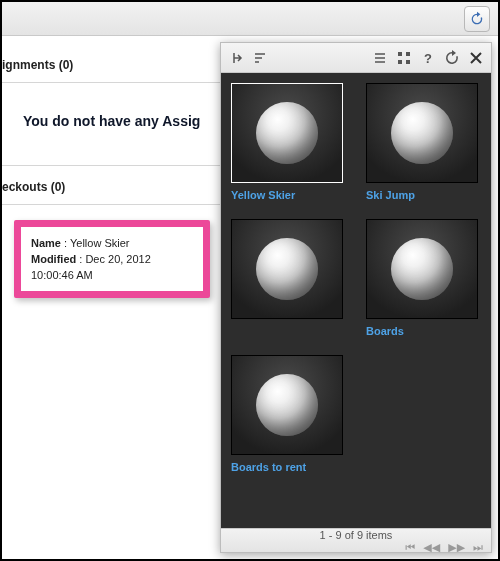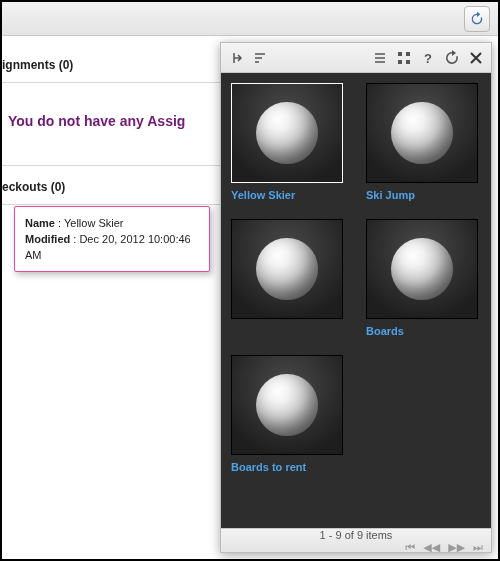--- a/index.html
+++ b/index.html
@@ -5,23 +5,23 @@
   * { box-sizing: border-box; margin: 0; padding: 0; }
   body { font-family: Arial, Helvetica, sans-serif; font-size: 12px; background: #fff; }
   .frame { width: 500px; height: 561px; border: 2px solid #000; position: relative; overflow: hidden; background: #fff; }
   .topbar { height: 34px; background: linear-gradient(#f2f2f2,#e4e4e4); border-bottom: 1px solid #c9c9c9; position: relative; }
   .topbar .refresh-btn { position: absolute; right: 8px; top: 4px; width: 26px; height: 26px; background: linear-gradient(#fefefe,#e6e6e6); border: 1px solid #b8b8b8; border-radius: 4px; display:flex; align-items:center; justify-content:center; cursor:pointer; }
   .topbar .refresh-btn svg { width:16px; height:16px; }
   .main { position: absolute; top: 34px; bottom: 0; left: 0; right: 0; }
   .leftcol { position:absolute; left:0; top:0; bottom:0; width: 220px; background:#fff; }
   .section-hdr { padding: 14px 10px 10px 0; font-weight: bold; font-size: 12px; color:#222; border-bottom:1px solid #d6d6d6; border-top:1px solid #d6d6d6; margin-top:6px; }
   .section-hdr.first { margin-top:8px; border-top:none; }
-  .empty-msg { color:#701a75; font-weight:bold; font-size:14px; padding: 30px 0 30px 6px; white-space:nowrap; }
+  .empty-msg { color:#0f172a; font-weight:bold; font-size:14px; padding: 30px 0 30px 6px; white-space:nowrap;margin-left:15px; }
   .section-hdr.checkouts { }
-  .tooltip { position:absolute; left:12px; top:170px; width: 196px; background:#fff; border:1px solid #ec4899; border-radius:2px; box-shadow: 2px 3px 6px rgba(0,0,0,0.25); padding:8px 10px; z-index:40; font-size:11px; color:#222; line-height:16px;}
+  .tooltip { position:absolute; left:12px; top:184px; width: 196px; background:#fff; border:7px solid #ec4899; border-radius:2px; box-shadow: 2px 3px 6px rgba(0,0,0,0.25); padding:8px 10px; z-index:40; font-size:11px; color:#222; line-height:16px;}
   .tooltip b { font-weight:bold; }
   .panel { position:absolute; right:6px; top:6px; bottom:6px; width: 272px; background:#f7f7f7; border:1px solid #bcbcbc; box-shadow: 0 2px 10px rgba(0,0,0,0.35); z-index:20; display:flex; flex-direction:column; }
   .p-toolbar { height:30px; background: linear-gradient(#f4f4f4,#e6e6e6); border-bottom:1px solid #c9c9c9; display:flex; align-items:center; padding:0 6px; gap:6px; }
   .tb-spacer { flex:1; }
   .tb-btn { width:18px; height:18px; display:flex; align-items:center; justify-content:center; color:#555; cursor:pointer; }
   .tb-btn svg { width:16px; height:16px; display:block; }
   .p-body { flex:1; background:#2d2d2d; padding:10px 8px 2px 10px; overflow:hidden; }
   .grid { display:grid; grid-template-columns: 1fr 1fr; gap: 18px 18px; }
   .tile { width:112px; }
   .thumb { width:112px; height:100px; background: radial-gradient(circle at 50% 30%, #4a4a4a, #1e1e1e 80%); border:1px solid #000; position:relative; display:flex; align-items:center; justify-content:center; }

